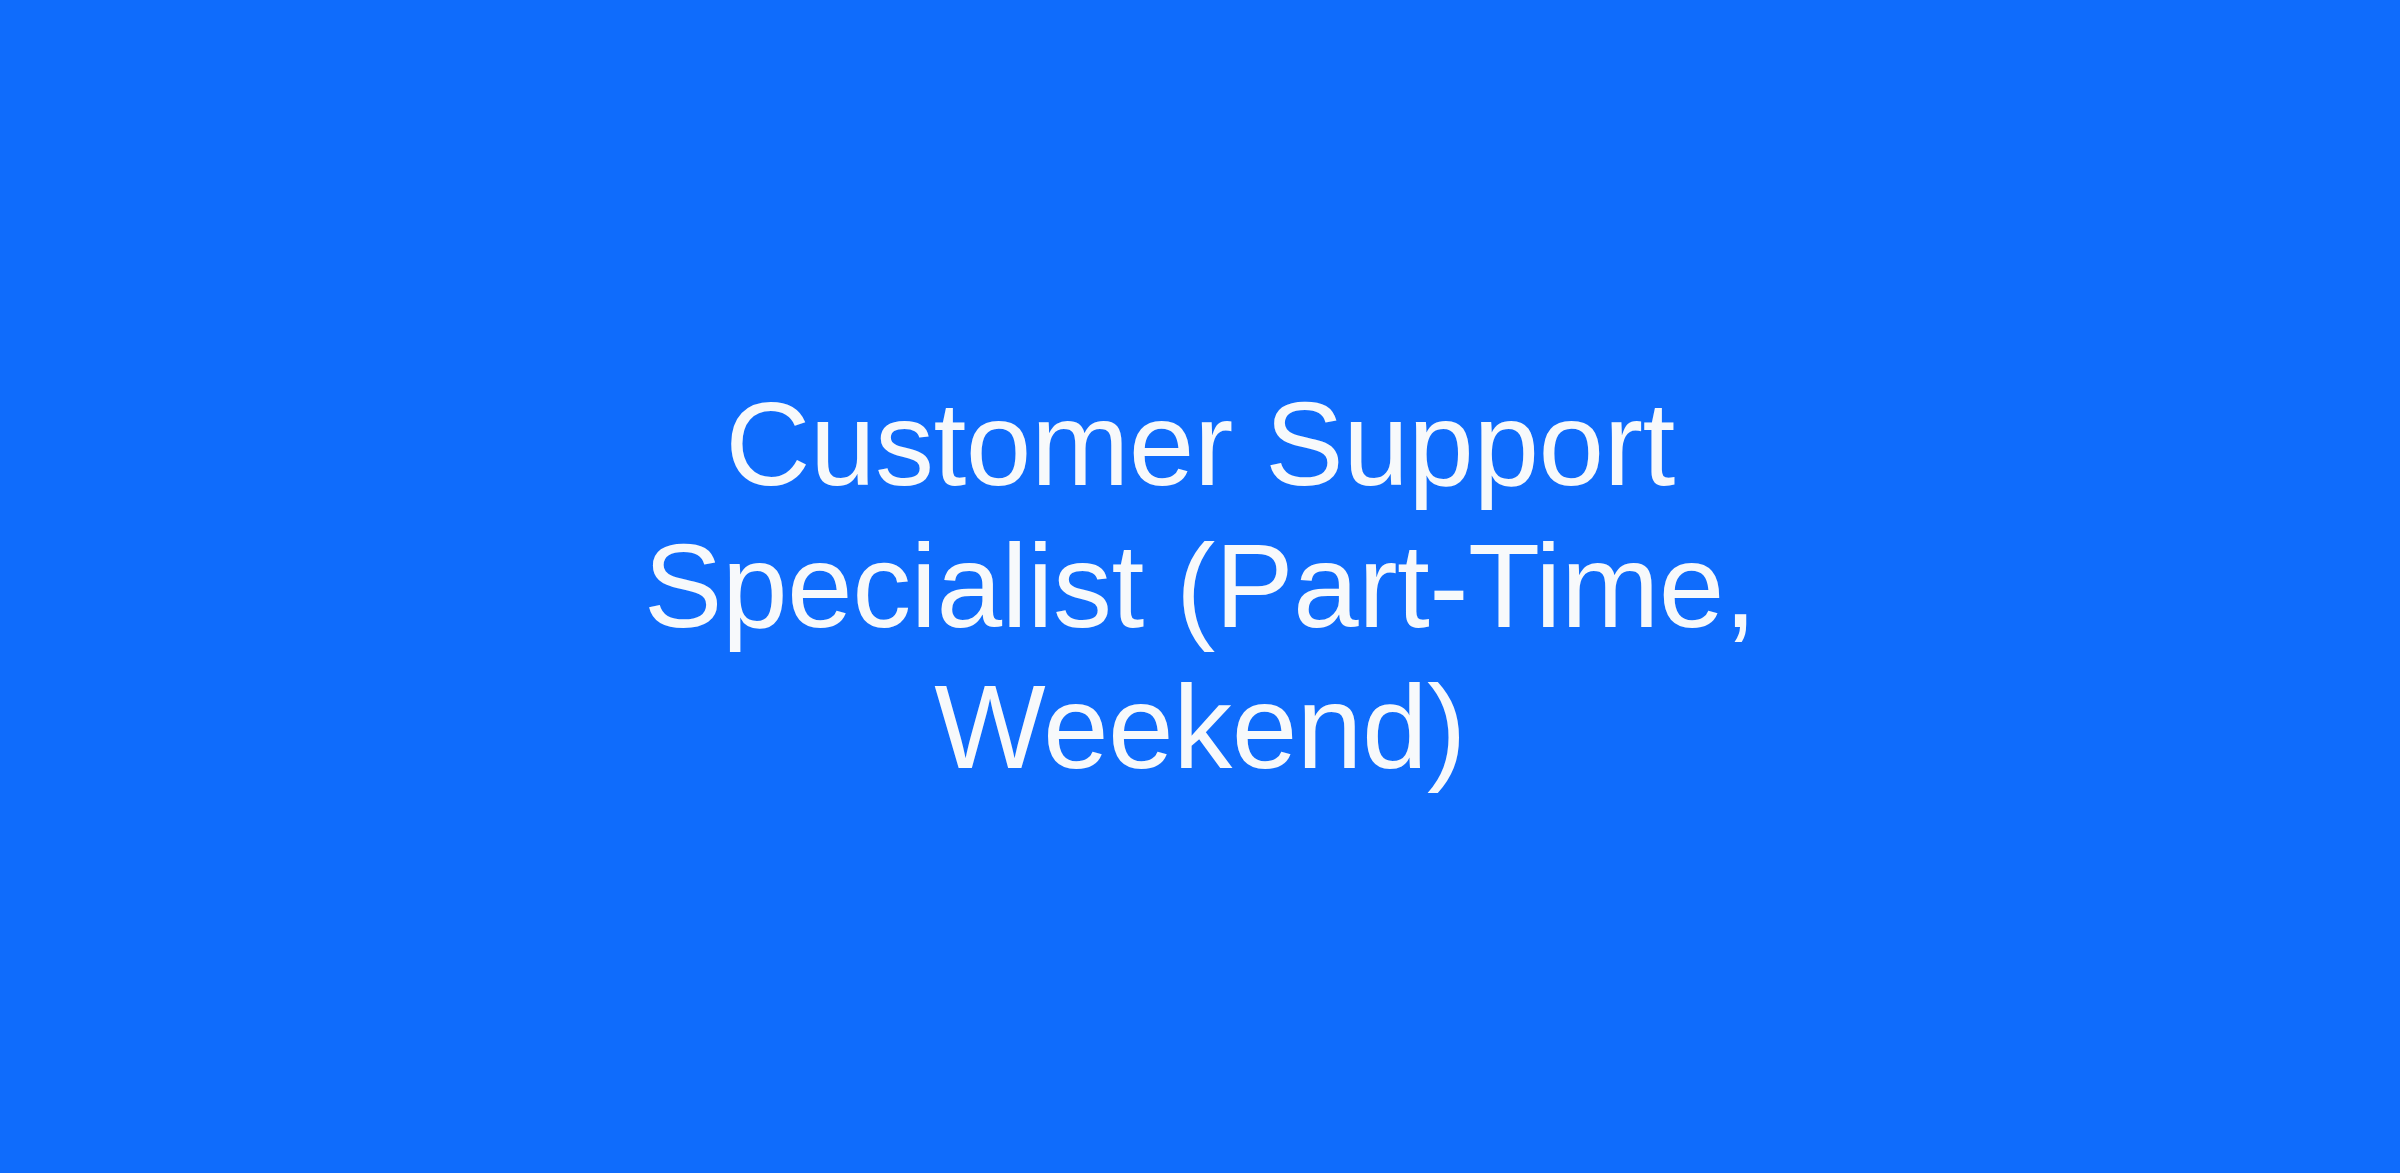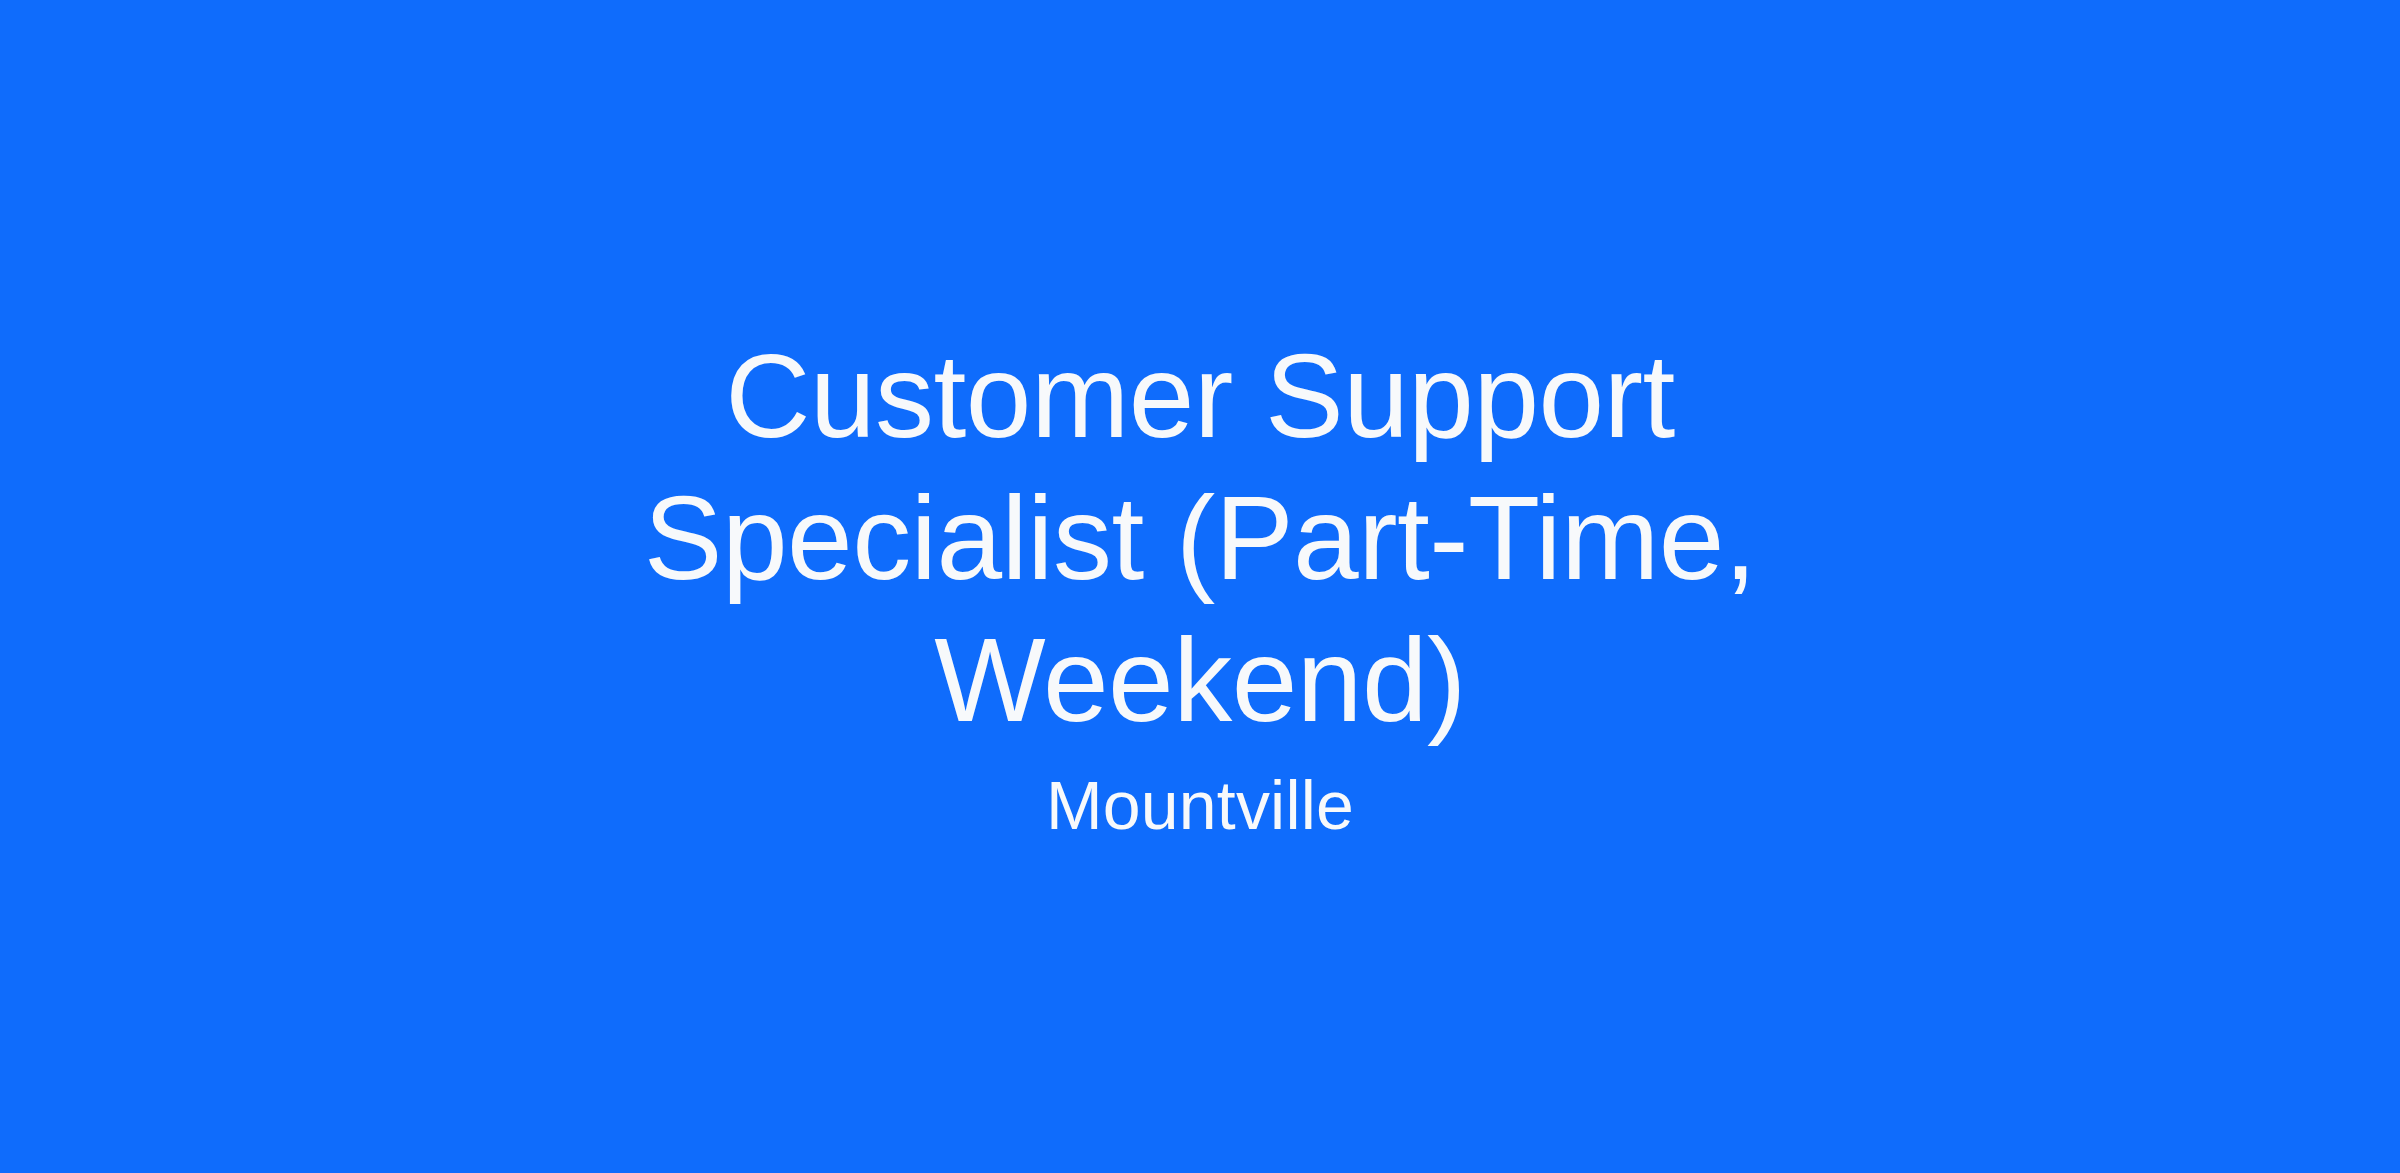--- a/index.html
+++ b/index.html
@@ -59,15 +59,14 @@
     color: #f7f9fb;
     text-align: center;
   }
 </style>
 </head>
 <body>
 
 <div class="hero">
   <div class="hero-inner">
     <h1 class="job-title">Customer Support Specialist (Part-Time, Weekend)</h1>
-    <div class="job-location">Mountville</div>
   </div>
 </div>
 
 </body></html>

